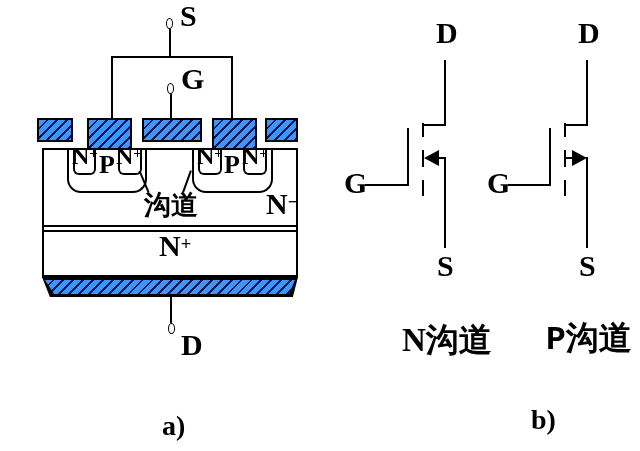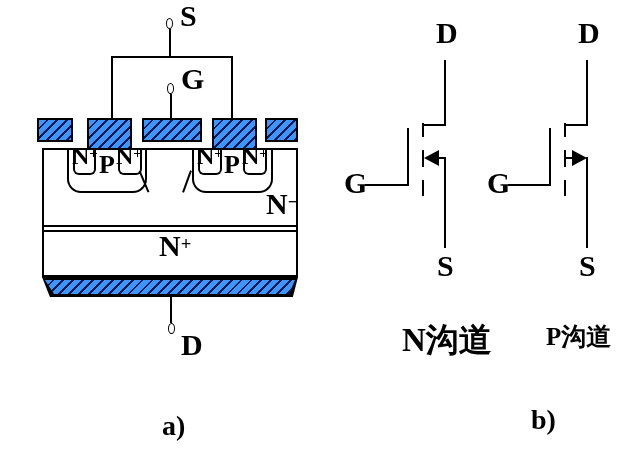--- a/index.html
+++ b/index.html
@@ -93,20 +93,21 @@
 
     <div class="label" style="left:72px;top:144px;font-size:24px;"><span>N</span><sup>+</sup></div>
     <div class="label" style="left:99px;top:152px;font-size:26px;">P</div>
     <div class="label" style="left:116px;top:144px;font-size:24px;"><span>N</span><sup>+</sup></div>
     <div class="label" style="left:197px;top:144px;font-size:24px;"><span>N</span><sup>+</sup></div>
     <div class="label" style="left:224px;top:152px;font-size:26px;">P</div>
     <div class="label" style="left:242px;top:144px;font-size:24px;"><span>N</span><sup>+</sup></div>
 
     <div class="ln tilt-l" style="left:143px;top:170px;width:2px;height:23px;"></div>
     <div class="ln tilt-r" style="left:186px;top:170px;width:2px;height:23px;"></div>
+    <div class="label" style="left:144px;top:192px;font-size:27px;">沟道</div>
 
     <div class="label" style="left:266px;top:189px;font-size:30px;"><span>N</span><sup>−</sup></div>
 
     <div class="label" style="left:159px;top:231px;font-size:30px;"><span>N</span><sup>+</sup></div>
 
     <div class="trap-outer">
       <div class="trap-inner"></div>
     </div>
 
     <div class="ln" style="left:170px;top:297px;width:2px;height:26px;"></div>
@@ -142,19 +143,19 @@
       <div class="ln" style="left:564px;top:123px;width:2px;height:14px;"></div>
       <div class="ln" style="left:564px;top:150px;width:2px;height:17px;"></div>
       <div class="ln" style="left:564px;top:180px;width:2px;height:16px;"></div>
       <div class="ln" style="left:549px;top:128px;width:2px;height:58px;"></div>
       <div class="ln" style="left:508px;top:184px;width:43px;height:2px;"></div>
       <div class="label" style="left:487px;top:168px;font-size:30px;">G</div>
       <div class="ln" style="left:565px;top:157px;width:9px;height:2px;"></div>
       <div class="arrow-right" style="left:572px;top:150px;"></div>
       <div class="ln" style="left:586px;top:157px;width:2px;height:91px;"></div>
       <div class="label" style="left:579px;top:251px;font-size:30px;">S</div>
-      <div class="label" style="left:546px;top:324px;font-size:25px;">P沟道</div>
+      <div class="label" style="left:546px;top:324px;font-size:33px;font-family:Liberation Mono, monospace;">P沟道</div>
     </div>
 
     <div class="label" style="left:531px;top:406px;font-size:28px;">b)</div>
   </div>
 
 </div>
 
 </body></html>

